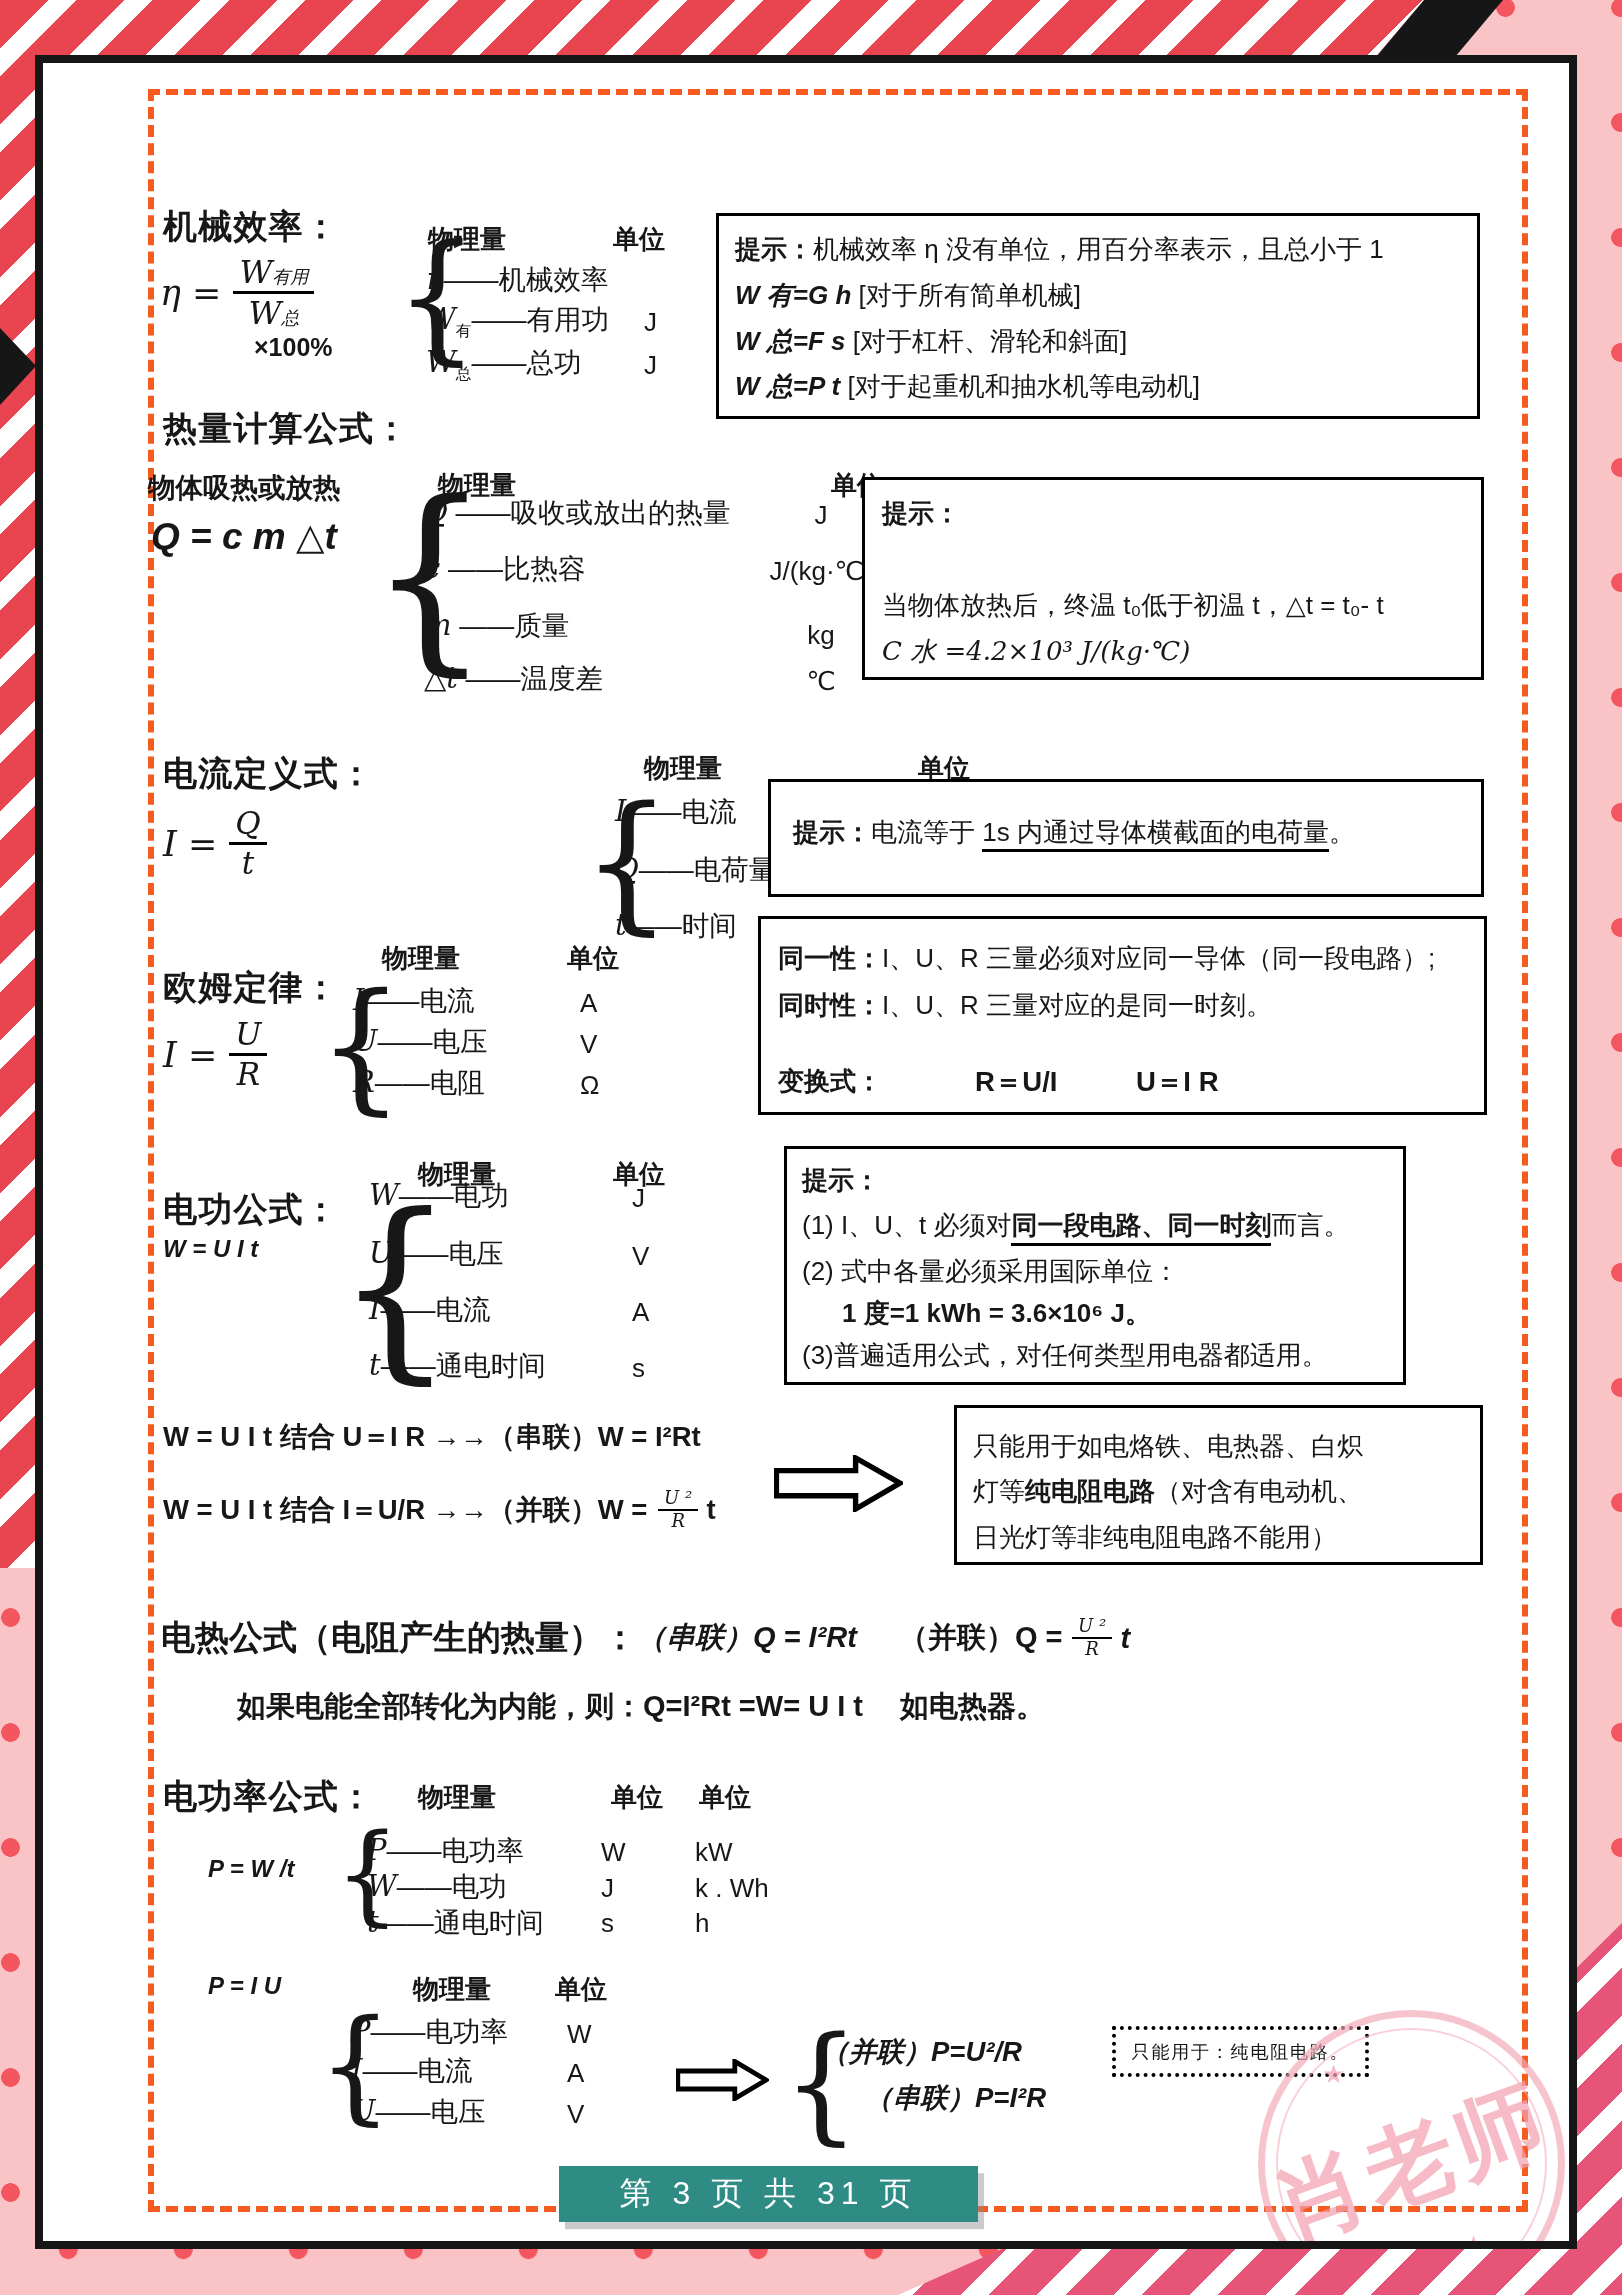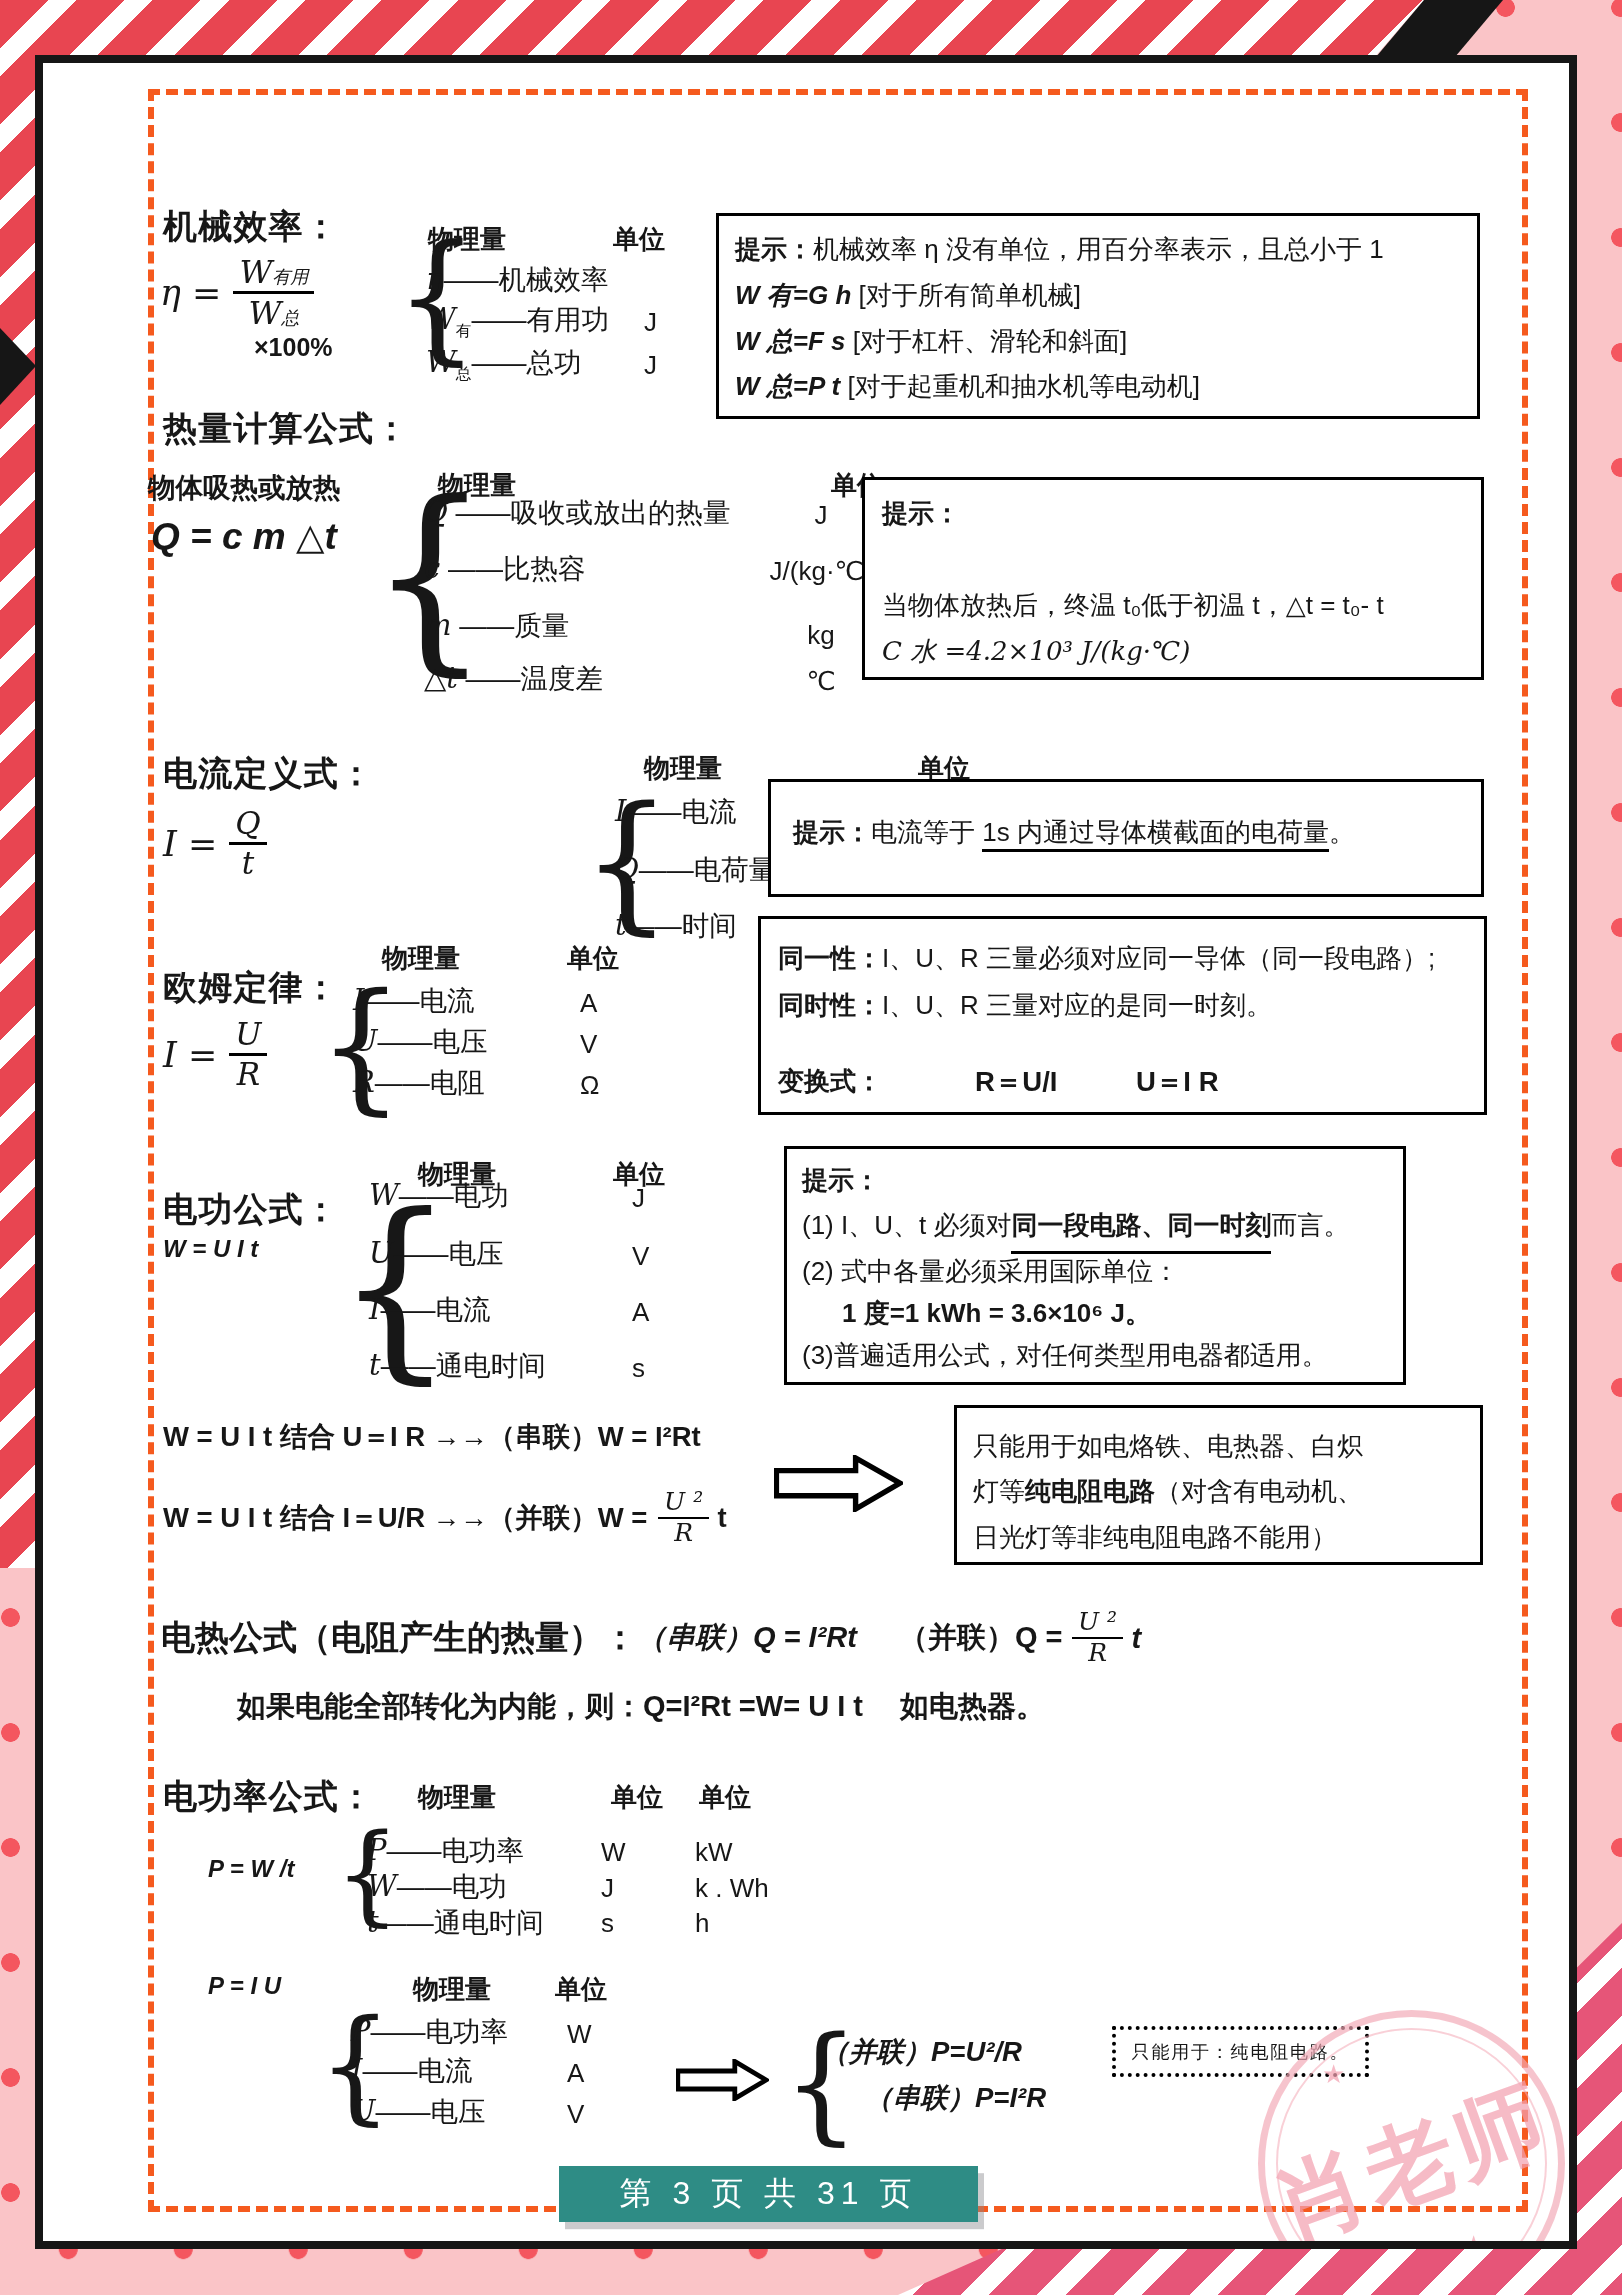--- a/index.html
+++ b/index.html
@@ -32,29 +32,29 @@
   .sec-title{font-size:34px;font-weight:bold;letter-spacing:1.2px;white-space:nowrap;}
   .hdr{font-size:26px;font-weight:bold;white-space:nowrap;}
   .row{font-size:27.5px;white-space:nowrap;}
   .sym{font-family:"DejaVu Serif","Liberation Serif",serif;font-style:italic;font-size:29px;}
   .rsub{font-size:15.6px;vertical-align:-7.2px;}
   .unit{font-size:26px;white-space:nowrap;}
   .tipbox{border:3.6px solid #000;background:#fff;box-sizing:border-box;}
   .tip-line{font-size:26px;white-space:nowrap;}
   .tip-label{font-weight:bold;}
   .ul{border-bottom:3.6px solid #000;padding-bottom:1.8px;}
-  .bul{font-weight:bold;border-bottom:3.6px solid #000;padding-bottom:11px;}
+  .bul{font-weight:bold;border-bottom:3.6px solid #000;padding-bottom:3px;}
   .bigfml{font-family:"DejaVu Serif","Liberation Serif",serif;font-style:italic;font-size:35px;white-space:nowrap;}
   .boldfml{font-weight:bold;font-style:italic;font-size:24px;white-space:nowrap;}
   .cmb{font-weight:bold;font-size:27.5px;white-space:nowrap;}
   .frac{display:inline-flex;flex-direction:column;align-items:center;text-align:center;line-height:1.2;}
   .frac .fn{border-bottom:3px solid #000;padding:0 6px;}
   .fsub{font-size:18px;}
   .sfrac{display:inline-flex;flex-direction:column;align-items:center;line-height:1.15;
-    font-family:"DejaVu Serif","Liberation Serif",serif;font-style:italic;font-size:25px;text-align:center;}
+    font-family:"DejaVu Serif","Liberation Serif",serif;font-style:italic;font-size:18px;text-align:center;}
   .sfrac .fn{border-bottom:2.4px solid #000;padding:0 6px;}
   .brace{font-family:"DejaVu Serif","Liberation Serif",serif;line-height:1;
     transform:scaleY(1.06);transform-origin:top left;font-weight:400;}
   .flexline{display:flex;align-items:center;}
   
   .badge{background:#2e8c85;color:#fff;display:flex;align-items:center;justify-content:center;
     font-size:32px;letter-spacing:6px;box-shadow:6px 7.2px 0 rgba(140,140,145,0.45);white-space:nowrap;}
   .stamp{border:7.2px solid rgba(243,168,182,0.75);border-radius:50%;opacity:0.9;}
   .stamp-inner{position:absolute;inset:10.8px;border:2.4px solid rgba(243,168,182,0.6);border-radius:50%;}
   .stamp-text{position:absolute;left:50%;top:50%;transform:translate(-50%,-50%) rotate(-20deg);

